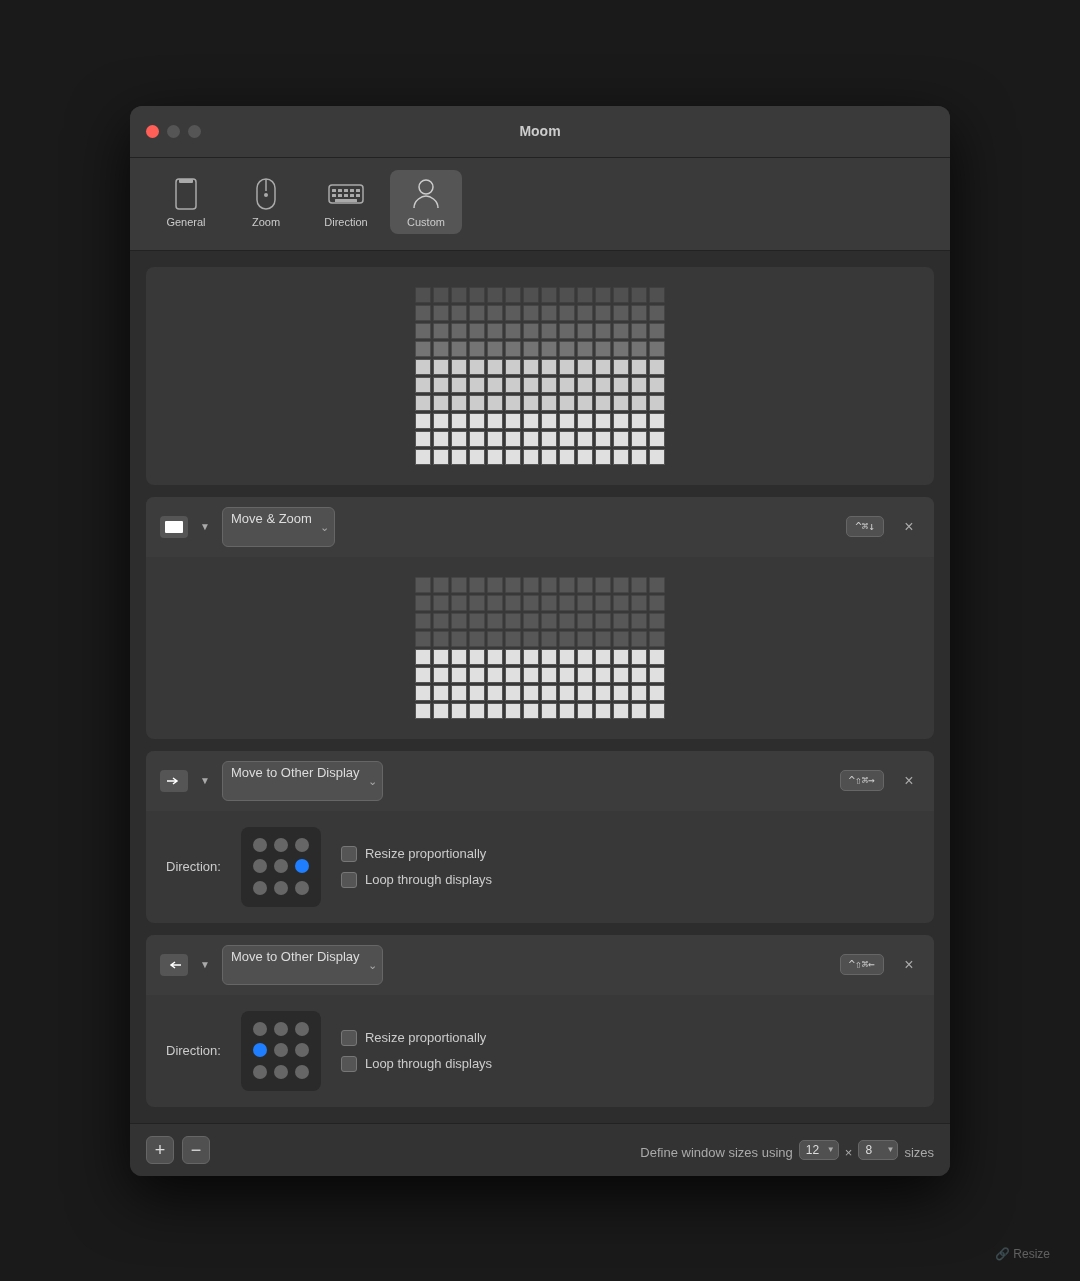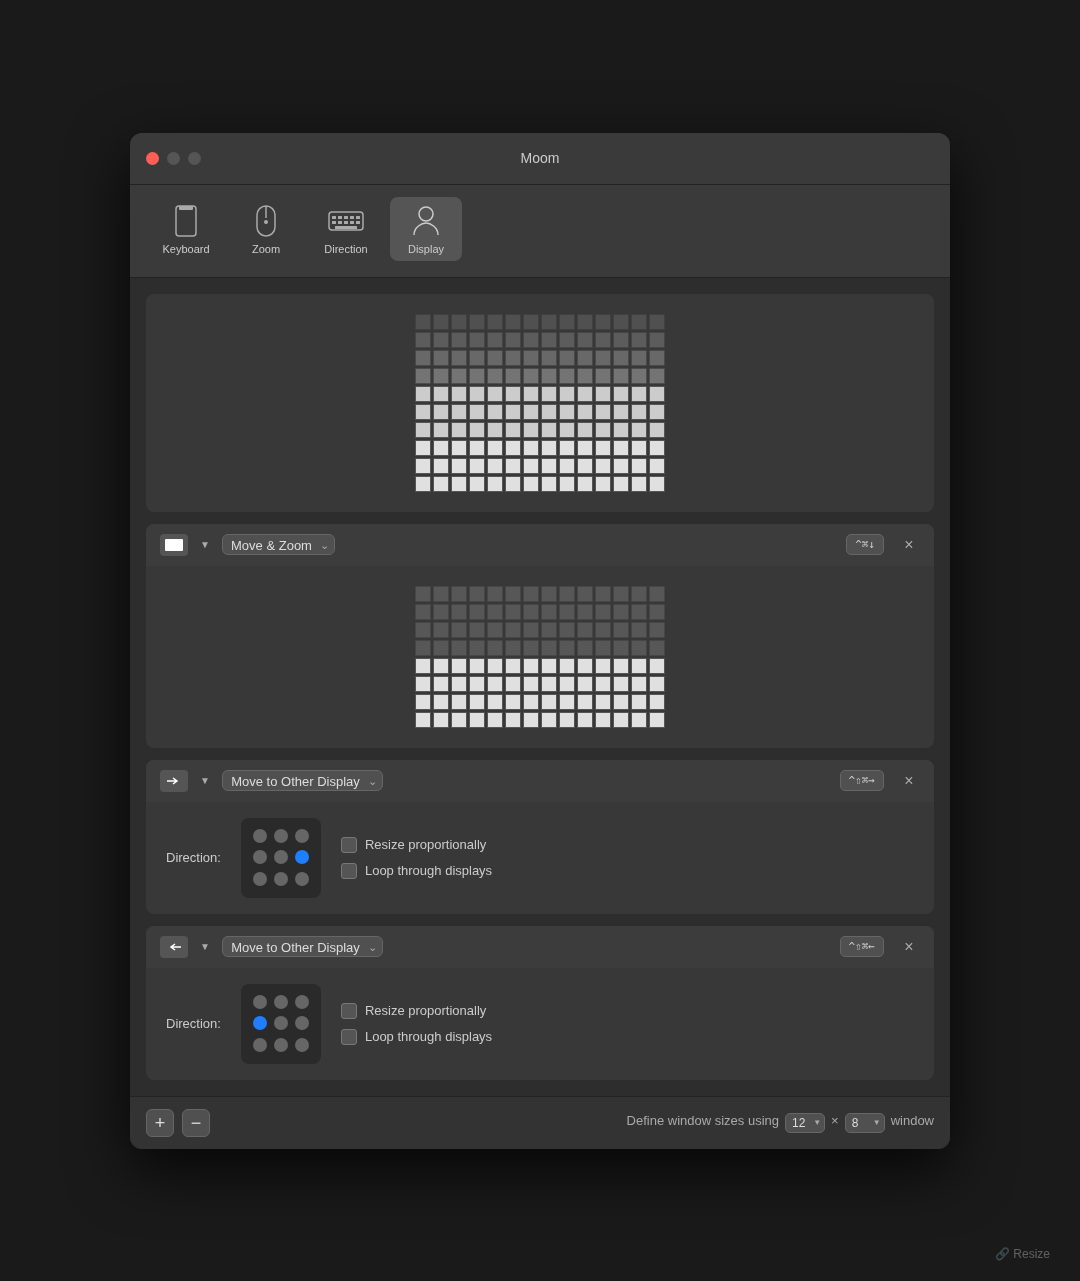--- a/index.html
+++ b/index.html
@@ -38,21 +38,21 @@
       width: 13px;
       height: 13px;
       border-radius: 50%;
     }
     .tl-close { background: #ff5f57; }
     .tl-min { background: #555; }
     .tl-max { background: #555; }
     .titlebar-title {
       color: #ccc;
       font-size: 14px;
-      font-weight: 400;
+      font-weight: 700;
     }
     .toolbar {
       background: #3a3a3a;
       display: flex;
       padding: 12px 20px 16px;
       gap: 8px;
       border-bottom: 1px solid #222;
     }
     .toolbar-item {
       display: flex;
@@ -118,26 +118,25 @@
       color: #aaa;
       font-size: 10px;
       cursor: pointer;
     }
     .action-select {
       background: #505050;
       border: 1px solid #666;
       border-radius: 6px;
       color: #ddd;
       font-size: 13px;
-      padding: 3px 22px 1px 8px;
+      padding: 3px 22px 20px 8px;
       cursor: pointer;
       appearance: none;
       -webkit-appearance: none;
       position: relative;
-      text-align: center;
     }
     .select-wrapper {
       position: relative;
       display: inline-flex;
       align-items: center;
     }
     .select-wrapper::after {
       content: '⌃';
       position: absolute;
       right: 6px;
@@ -253,21 +252,21 @@
       color: #ddd;
       font-size: 18px;
       cursor: pointer;
       line-height: 1;
     }
     .footer-text {
       margin-left: auto;
       color: #aaa;
       font-size: 13px;
       display: flex;
-      align-items: flex-start;
+      align-items: flex-end;
       gap: 6px;
     }
     .size-select {
       background: #505050;
       border: 1px solid #666;
       border-radius: 5px;
       color: #ddd;
       font-size: 12px;
       padding: 2px 18px 2px 6px;
       appearance: none;
@@ -310,21 +309,21 @@
   </div>
 
   <div class="toolbar">
     <div class="toolbar-item">
       <div class="toolbar-icon">
         <svg width="28" height="32" viewBox="0 0 28 32" fill="none">
           <rect x="4" y="1" width="20" height="30" rx="3" stroke="#aaa" stroke-width="1.5" fill="none"></rect>
           <rect x="7" y="1" width="14" height="4" rx="1" fill="#aaa"></rect>
         </svg>
       </div>
-      <span class="toolbar-label">Keyboard</span>
+      <span class="toolbar-label">General</span>
     </div>
     <div class="toolbar-item">
       <div class="toolbar-icon">
         <svg width="22" height="34" viewBox="0 0 22 34" fill="none">
           <rect x="2" y="2" width="18" height="30" rx="9" stroke="#aaa" stroke-width="1.5" fill="none"></rect>
           <line x1="11" y1="2" x2="11" y2="14" stroke="#aaa" stroke-width="1.5"></line>
           <circle cx="11" cy="18" r="2" fill="#aaa"></circle>
         </svg>
       </div>
       <span class="toolbar-label">Zoom</span>
@@ -348,21 +347,21 @@
       </div>
       <span class="toolbar-label">Direction</span>
     </div>
     <div class="toolbar-item active">
       <div class="toolbar-icon">
         <svg width="32" height="36" viewBox="0 0 32 36" fill="none">
           <circle cx="16" cy="11" r="7" stroke="#ccc" stroke-width="1.5" fill="none"></circle>
           <path d="M4 32 C4 24 12 20 16 20 C20 20 28 24 28 32" stroke="#ccc" stroke-width="1.5" fill="none"></path>
         </svg>
       </div>
-      <span class="toolbar-label">Display</span>
+      <span class="toolbar-label">Custom</span>
     </div>
   </div>
 
   <div class="content">
 
     <div class="section">
       <div class="grid-section">
         <div style="display:grid; grid-template-columns: repeat(14, 16px); grid-template-rows: repeat(10, 16px); gap: 2px;">
         <div style="width: 16px; height: 16px; border: 1px solid rgb(85, 85, 85); border-radius: 1px; background: rgb(136, 136, 136); opacity: 0.3;"></div>
             <div style="width: 16px; height: 16px; border: 1px solid rgb(85, 85, 85); border-radius: 1px; background: rgb(136, 136, 136); opacity: 0.3;"></div>
@@ -784,18 +783,18 @@
       <div class="select-wrapper-sm">
         <select class="size-select">
           <option>8</option>
           <option>6</option>
           <option>7</option>
           <option>9</option>
           <option>10</option>
           <option>12</option>
         </select>
       </div>
-      <span>window</span>
+      <span>sizes</span>
     </div>
   </div>
 </div>
 
 <div class="crowall">🔗 Resize</div>
 
 </body></html>

